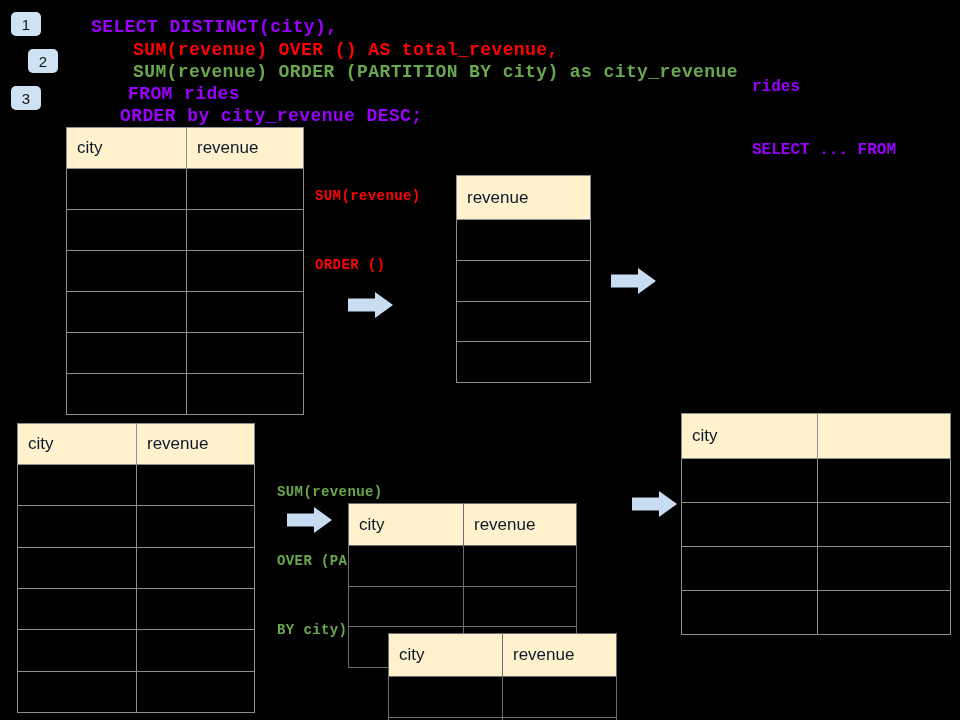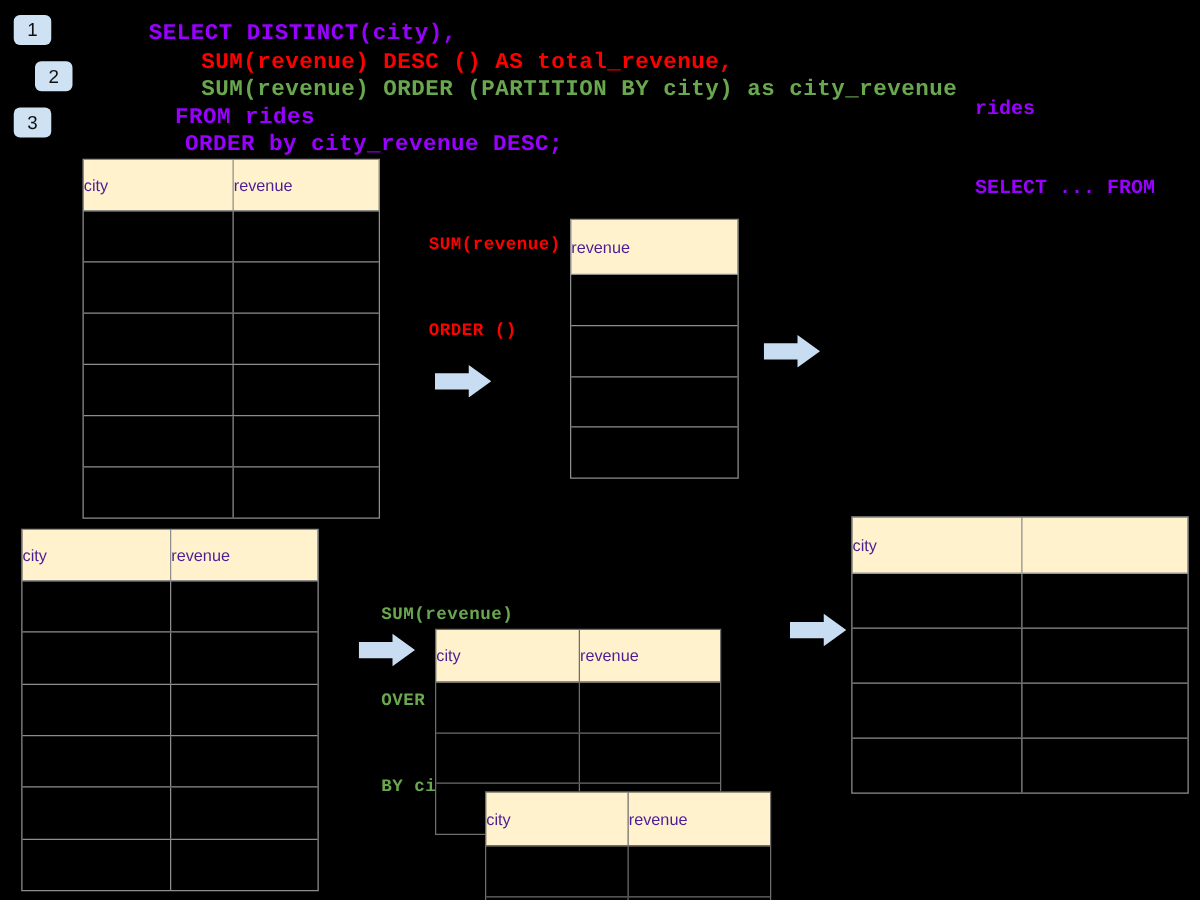--- a/index.html
+++ b/index.html
@@ -5,38 +5,38 @@
   html,body{margin:0;padding:0;background:#000;}
   .slide{position:relative;width:960px;height:720px;background:var(--c-background);overflow:hidden;
          font-family:"Liberation Sans",sans-serif;}
 
   
   .badge{position:absolute;width:30px;height:24px;background:var(--c-badge_fill);border-radius:5px;
          color:#111;font-size:15px;display:flex;align-items:center;justify-content:center;}
   .b1{left:11px;top:12px}.b2{left:28px;top:49px}.b3{left:11px;top:86px}
 
   
-  .mono{font-family:"Liberation Mono","DejaVu Sans Mono",monospace;font-weight:bold;white-space:pre;margin-left:28px;}
+  .mono{font-family:"Liberation Mono","DejaVu Sans Mono",monospace;font-weight:bold;white-space:pre;}
   .sqlline{position:absolute;font-size:18px;letter-spacing:.4px;}
   .l1{left:91px;top:17px}.l2{left:133px;top:40px}.l3{left:133px;top:62px}
-  .l4{left:112px;top:84px}.l5{left:120px;top:106px}
+  .l4{left:128px;top:84px}.l5{left:120px;top:106px}
   [data-color="purple"]{color:var(--c-purple);}
   [data-color="red"]{color:var(--c-red);}
   [data-color="green"]{color:var(--c-green);}
 
   .sidenote{position:absolute;left:752px;top:35px;font-size:16px;line-height:21px;color:var(--c-purple);}
   .annline{position:absolute;font-size:14px;letter-spacing:.4px;line-height:23px;}
   .ann-total{left:315px;top:139px;color:var(--c-red);}
   .ann-part{left:277px;top:435px;color:var(--c-green);}
 
   
   .tbl{--bc:var(--c-table_border);position:absolute;background:#000;border:1px solid var(--bc);
        box-sizing:border-box;display:flex;flex-direction:column;}
   .thead{display:flex;flex:none;background:var(--c-header_fill);border-bottom:1px solid var(--bc);}
-  .th{font-size:13px;color:#4c1d95;display:flex;align-items:center;box-sizing:border-box;}
+  .th{font-size:17px;color:#0f172a;display:flex;align-items:center;padding-left:10px;box-sizing:border-box;}
   .tbody{display:flex;flex-direction:column;flex:1;}
   .tr{display:flex;flex:1;}
   .tr + .tr{border-top:1px solid var(--bc);}
   .td{box-sizing:border-box;}
   .c0{border-right:1px solid var(--bc);}
   .c1{flex:1;}
 
   .t1{left:66px;top:127px;width:238px;height:288px;}  .t1 .thead{height:40px}  .t1 .c0{width:120px}
   .t2{left:456px;top:175px;width:135px;height:208px;} .t2 .thead{height:43px}  .t2 .c0{flex:1;border-right:none}
   .t3{left:17px;top:423px;width:238px;height:290px;}  .t3 .thead{height:40px}  .t3 .c0{width:119px}
@@ -52,21 +52,21 @@
 </head>
 <body>
 
 <div class="slide">
 
   <div class="badge b1">1</div>
   <div class="badge b2">2</div>
   <div class="badge b3">3</div>
 
   <div class="mono sqlline l1" data-color="purple">SELECT DISTINCT(city),</div>
-  <div class="mono sqlline l2" data-color="red">SUM(revenue) DESC () AS total_revenue,</div>
+  <div class="mono sqlline l2" data-color="red">SUM(revenue) OVER () AS total_revenue,</div>
   <div class="mono sqlline l3" data-color="green">SUM(revenue) ORDER (PARTITION BY city) as city_revenue</div>
   <div class="mono sqlline l4" data-color="purple">FROM rides</div>
   <div class="mono sqlline l5" data-color="purple">ORDER by city_revenue DESC;</div>
 
   <div class="mono sidenote">
     <div>rides</div>
     <div>SELECT ... FROM</div>
   </div>
 
   <div class="mono annline ann-total">

